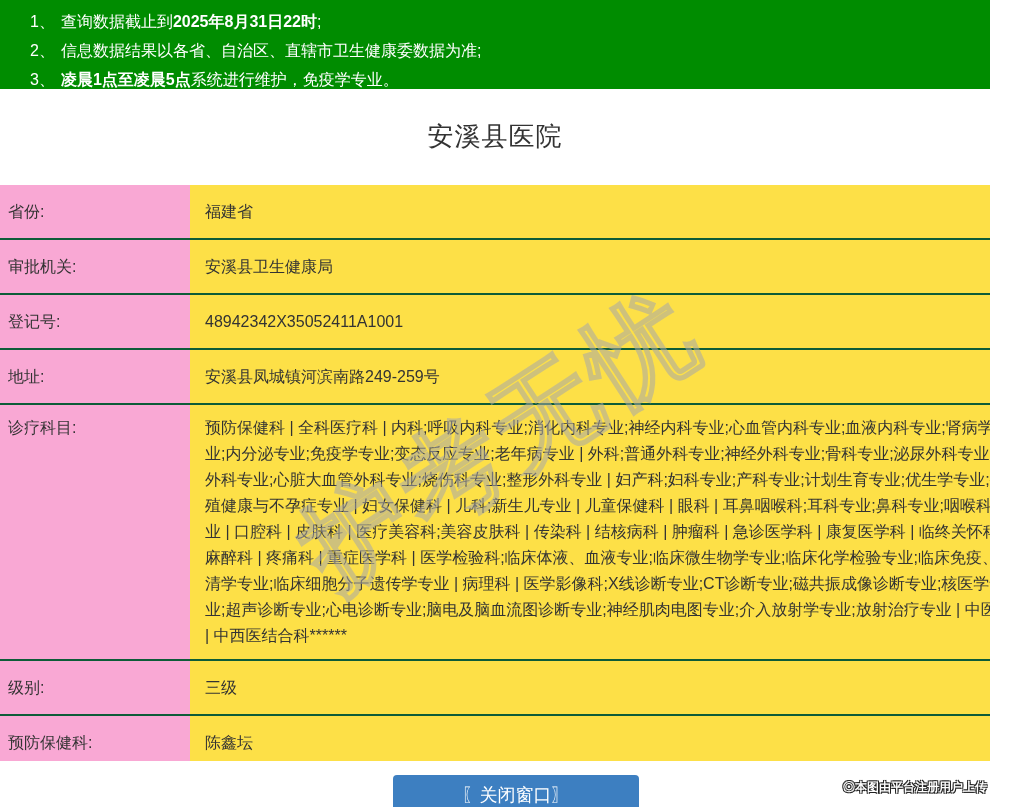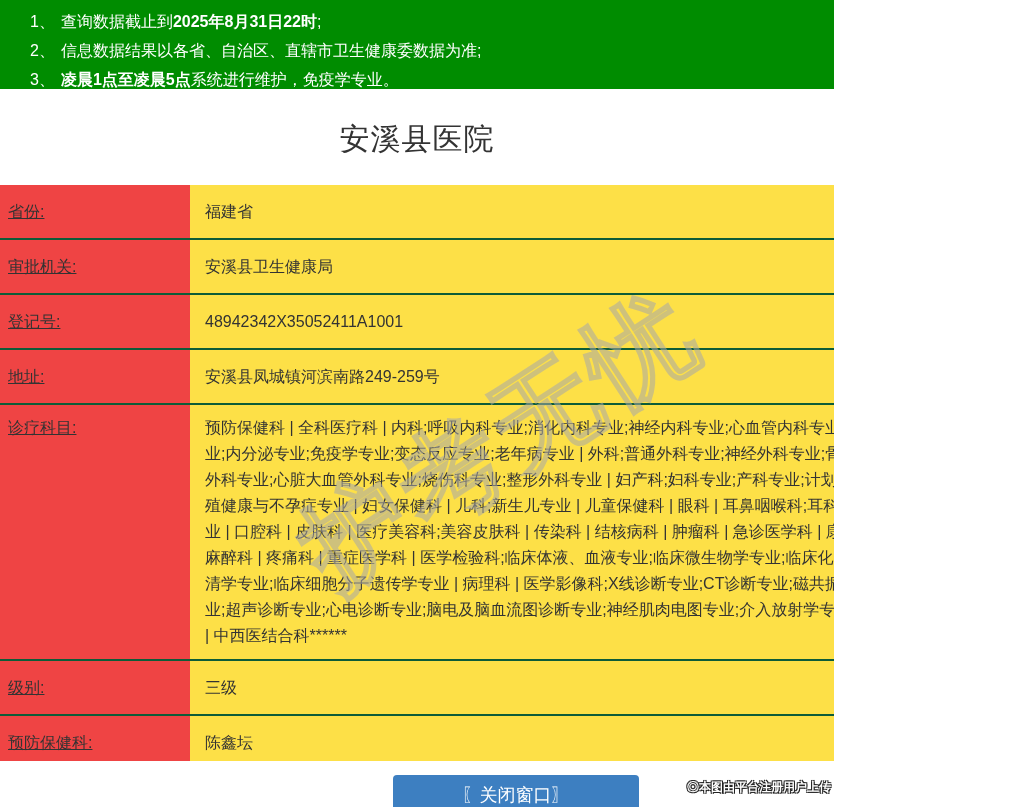--- a/index.html
+++ b/index.html
@@ -1,37 +1,37 @@
 <!DOCTYPE html>
 <html><head>
 <meta charset="utf-8">
 <style>
   * { margin:0; padding:0; box-sizing:border-box; }
   html,body { width:1031px; height:807px; overflow:hidden; background:#fff;
     font-family:"Liberation Sans", sans-serif; }
-  .stage { position:relative; width:834px; height:807px; overflow:hidden; background:#fff; }
+  .stage { position:relative; width:990px; height:807px; overflow:hidden; background:#fff; }
 
   
   .banner { background:#008C00; color:#fff; height:89px; padding:7px 10px 0 30px;
     font-size:16px; line-height:29px; }
   .banner .ln { white-space:nowrap; }
   .banner .num { padding-right:6px; }
   .banner b { font-weight:bold; }
 
   
   .title-wrap { height:96px; padding-top:30px; text-align:center; }
-  .page-title { font-size:30px; font-weight:400; color:#333; letter-spacing:1px; }
+  .page-title { font-size:26px; font-weight:400; color:#333; letter-spacing:1px; }
 
   
   .table-clip { height:576px; overflow:hidden; }
   table.info { width:1031px; border-collapse:collapse; font-size:16px; color:#333;
     table-layout:fixed; }
   table.info tr { border-bottom:2px solid #0D5C38; }
-  td.lbl { width:190px; background:#ef4444; padding:16px 6px 16px 8px;
-    vertical-align:top; line-height:21px;text-decoration:underline; }
+  td.lbl { width:190px; background:#f9a8d4; padding:16px 6px 16px 8px;
+    vertical-align:top; line-height:21px; }
   td.val { padding:16px 10px 16px 15px; vertical-align:top; line-height:21px; background:#fde047; }
   tr.multi td.lbl { padding-top:12px; }
   tr.multi td.val { line-height:26px; padding-top:10px; padding-bottom:10px;
     word-break:break-all; }
 
   
   .watermark { position:absolute; left:275px; top:360px; width:490px; z-index:6;
     font-size:104px; font-weight:bold; white-space:nowrap; letter-spacing:8px;
     color:transparent; -webkit-text-stroke:2px #A9A9A9; opacity:.55;
     transform:rotate(-33deg); transform-origin:50% 50%; pointer-events:none; }

